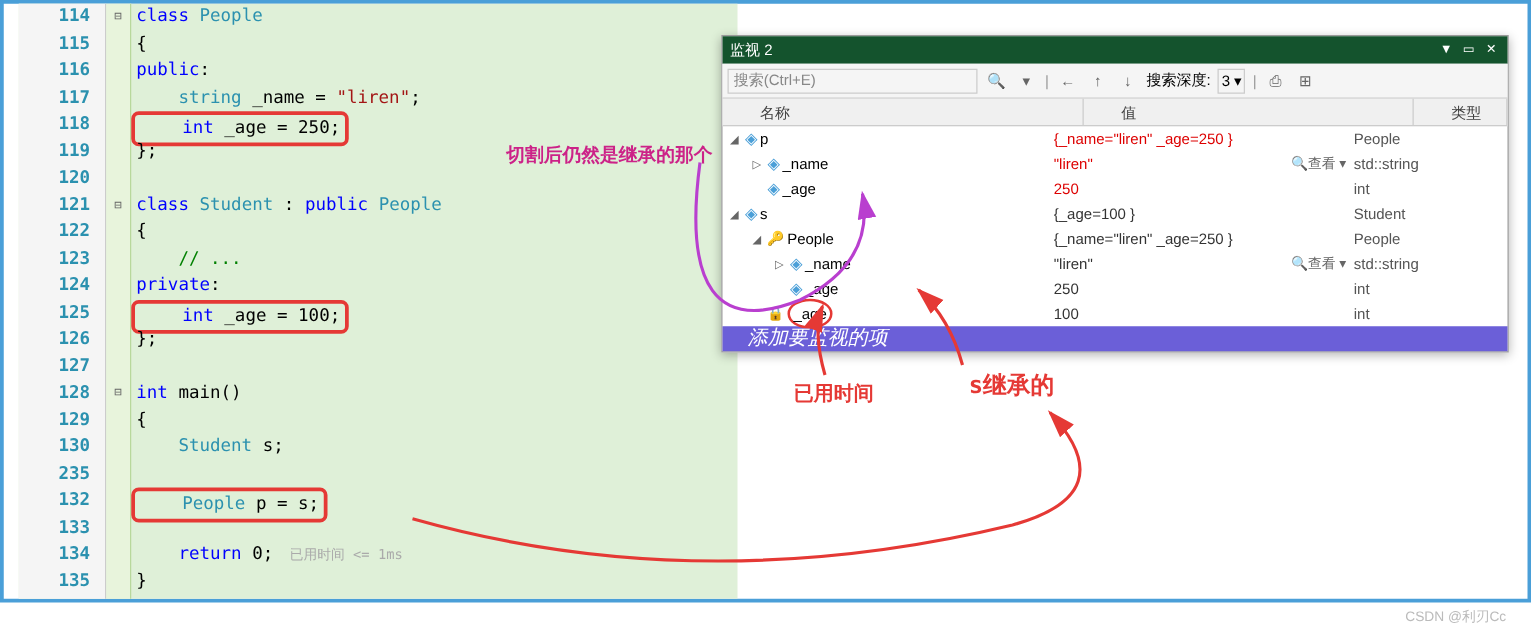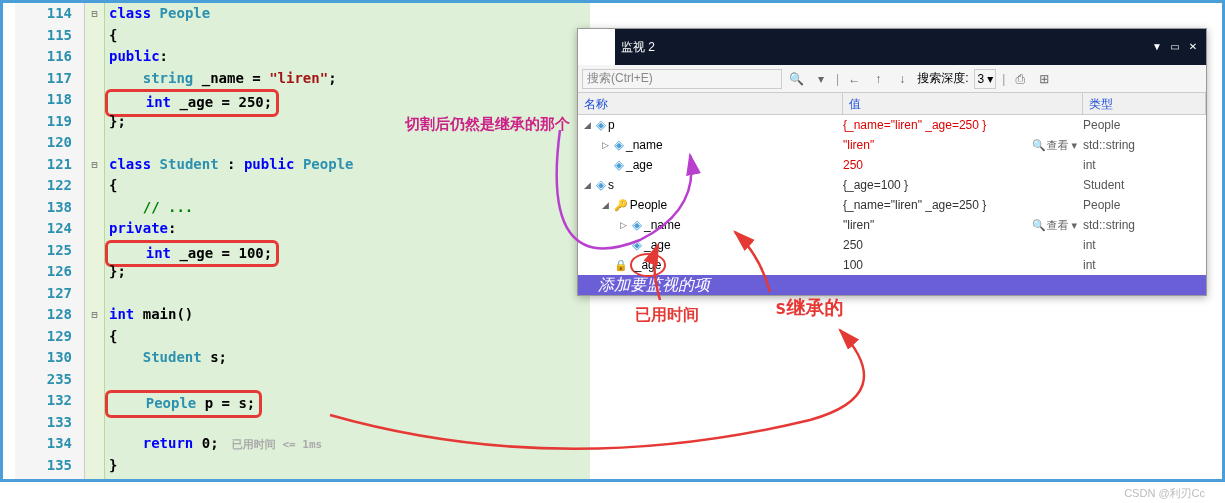--- a/index.html
+++ b/index.html
@@ -7,43 +7,43 @@
 
 .main-wrap { display: flex; height: 482px; border: 3px solid #4a9fd8; }
 
 
 .code-panel { display: flex; flex: 0 0 575px; background: #dff0d8; margin-left: 12px; }
 .gutter { width: 70px; background: #f5f5f5; text-align: right; border-right: 1px solid #ccc; }
 .gutter .ln { height: 21.5px; line-height: 21.5px; padding-right: 12px; color: #2b91af; font-weight: bold; position: relative; }
 .fold-col { width: 20px; background: #e8f4dc; border-right: 1px solid #b8d89c; }
 .fold-col .fc { height: 21.5px; display: flex; align-items: center; justify-content: center; color: #666; font-size: 10px; }
 .code-body { flex: 1; padding-left: 4px; position: relative; }
-.code-line { height: 21.5px; line-height: 21.5px; white-space: pre; position: relative; font-weight: bold; }
+.code-line { height: 21.5px; line-height: 21.5px; white-space: pre; position: relative; }
 .kw { color: #0000ff; }
 .typ { color: #2b91af; }
 .str { color: #a31515; }
 .num { color: #000; }
 .cmt { color: #008000; }
 .elapsed { color: #aaa; font-size: 11px; text-align: center; }
 
 .box-red { display: inline-block; border: 3px solid #e53935; border-radius: 6px; padding: 0 4px; margin-left: -4px; }
 
 
 .watch-panel { position: absolute; top: 28px; right: 18px; width: 630px; background: #fff; border: 1px solid #999; box-shadow: 0 2px 8px rgba(0,0,0,0.3); font-family: "Microsoft YaHei", sans-serif; font-size: 12px; }
-.watch-title { background: #0f172a; color: #fff; height: 36px; line-height: 22px; padding: 0 6px; display: flex; justify-content: space-between; align-items: center; margin-left: 37px; }
+.watch-title { background: #14532d; color: #fff; height: 22px; line-height: 22px; padding: 0 6px; display: flex; justify-content: space-between; align-items: center; }
 .wt-icons { display: flex; gap: 4px; }
 .wt-icon { width: 14px; height: 14px; display: flex; align-items: center; justify-content: center; font-size: 10px; }
 .watch-toolbar { height: 28px; border-bottom: 1px solid #ccc; display: flex; align-items: center; padding: 0 4px; gap: 6px; background: #f5f5f5; }
 .search-box { flex: 0 0 200px; height: 20px; border: 1px solid #ccc; padding: 0 4px; font-size: 12px; color: #888; display: flex; align-items: center; }
 .tb-icon { width: 18px; height: 18px; display: flex; align-items: center; justify-content: center; color: #666; font-size: 12px; }
 .tb-sep { color: #999; }
 .depth-sel { border: 1px solid #ccc; height: 20px; padding: 0 2px; display: flex; align-items: center; font-size: 12px; gap: 3px; }
 
 .watch-header { display: flex; height: 22px; border-bottom: 1px solid #ccc; background: #f0f0f0; }
-.wh-col { padding: 0 6px; line-height: 22px; border-right: 1px solid #ccc; color: #1d4ed8; }
+.wh-col { padding: 0 6px; line-height: 22px; border-right: 1px solid #ccc; color: #404040; margin-left: 24px; }
 .col-name { flex: 0 0 265px; }
 .col-val { flex: 0 0 240px; }
 .col-type { flex: 1; }
 
 .watch-rows { }
 .wr { display: flex; height: 20px; line-height: 20px; }
 .wr .c-name { flex: 0 0 265px; padding-left: 6px; display: flex; align-items: center; gap: 2px; }
 .wr .c-val { flex: 0 0 240px; color: #333; display: flex; align-items: center; }
 .wr .c-type { flex: 1; color: #555; }
 .wr.red .c-val { color: #d00; }
@@ -70,21 +70,21 @@
     <div class="gutter" id="gutter">
         <div class="ln">114</div>
         <div class="ln">115</div>
         <div class="ln">116</div>
         <div class="ln">117</div>
         <div class="ln">118</div>
         <div class="ln">119</div>
         <div class="ln">120</div>
         <div class="ln">121</div>
         <div class="ln">122</div>
-        <div class="ln">138</div>
+        <div class="ln">123</div>
         <div class="ln">124</div>
         <div class="ln">125</div>
         <div class="ln">126</div>
         <div class="ln">127</div>
         <div class="ln">128</div>
         <div class="ln">129</div>
         <div class="ln">130</div>
         <div class="ln">235</div>
         <div class="ln">132</div>
         <div class="ln">133</div>

